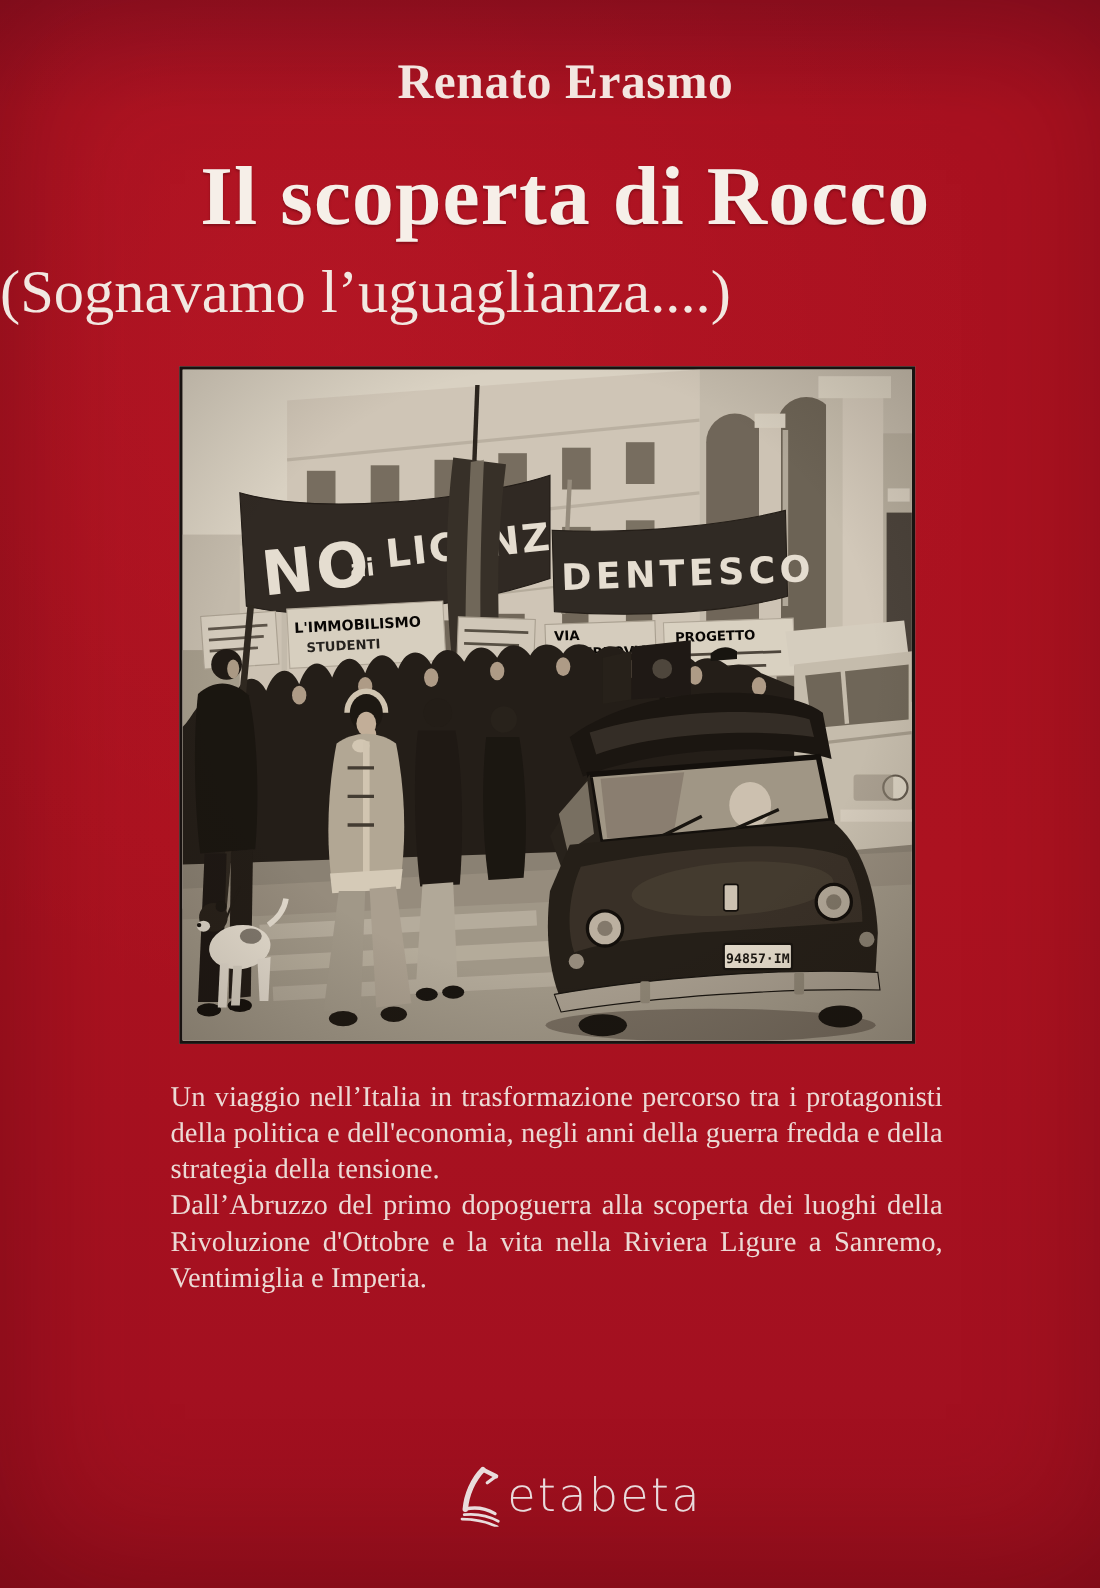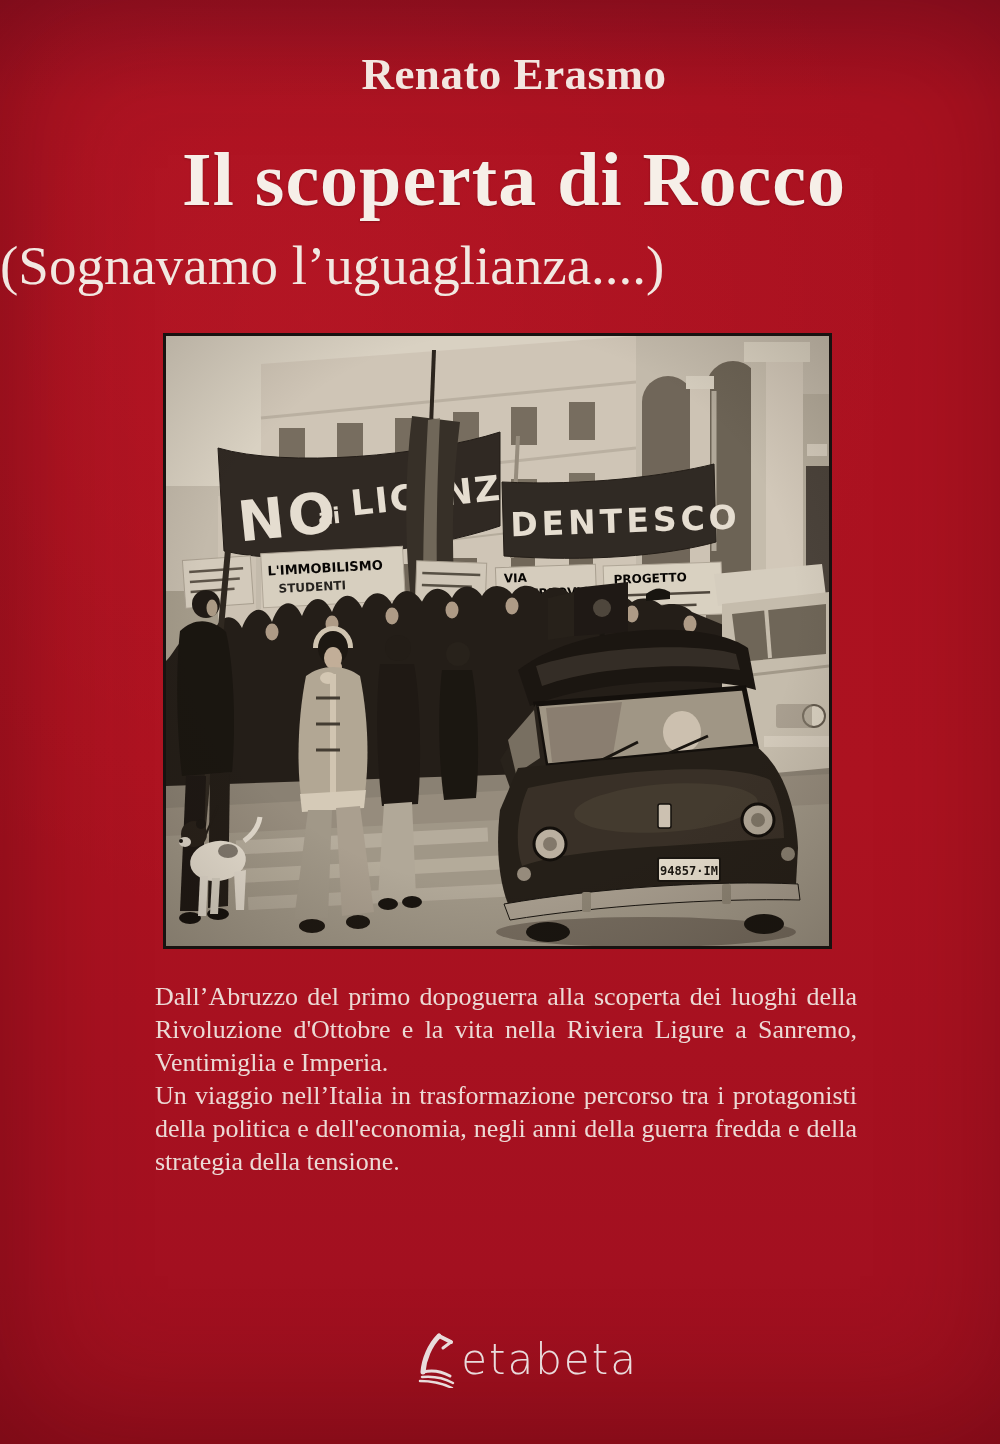--- a/index.html
+++ b/index.html
@@ -334,22 +334,22 @@
         <ellipse cx="19" cy="506" rx="6" ry="5" fill="#e5dfd3"></ellipse>
         <circle cx="15" cy="505" r="2" fill="#12100d"></circle>
       </g>
 
       <rect x="0" y="0" width="663" height="610" fill="#9b7d4f" opacity="0.05"></rect>
       <rect x="0" y="0" width="663" height="610" fill="url(#vig)"></rect>
     </svg>
   </div>
 
   <div class="description">
+    <p>Un viaggio nell’Italia in trasformazione percorso tra i protagonisti della politica e dell'economia, negli anni della guerra fredda e della strategia della tensione.</p>
     <p>Dall’Abruzzo del primo dopoguerra alla scoperta dei luoghi della Rivoluzione d'Ottobre e la vita nella Riviera Ligure a Sanremo, Ventimiglia e Imperia.</p>
-    <p>Un viaggio nell’Italia in trasformazione percorso tra i protagonisti della politica e dell'economia, negli anni della guerra fredda e della strategia della tensione.</p>
   </div>
 
   <div class="publisher">
     <span style="display:inline-block;line-height:0;">
       <svg width="52" height="58" viewBox="0 0 52 58">
         <g fill="none" stroke="#e9dcdc" stroke-linecap="round">
           <path d="M33 6 C24 15 18 29 17 42" stroke-width="5"></path>
           <path d="M33 6 L45 12" stroke-width="4"></path>
           <path d="M45 12 L37 18" stroke-width="3"></path>
           <path d="M17 42 C25 40 35 41 44 46" stroke-width="3"></path>

